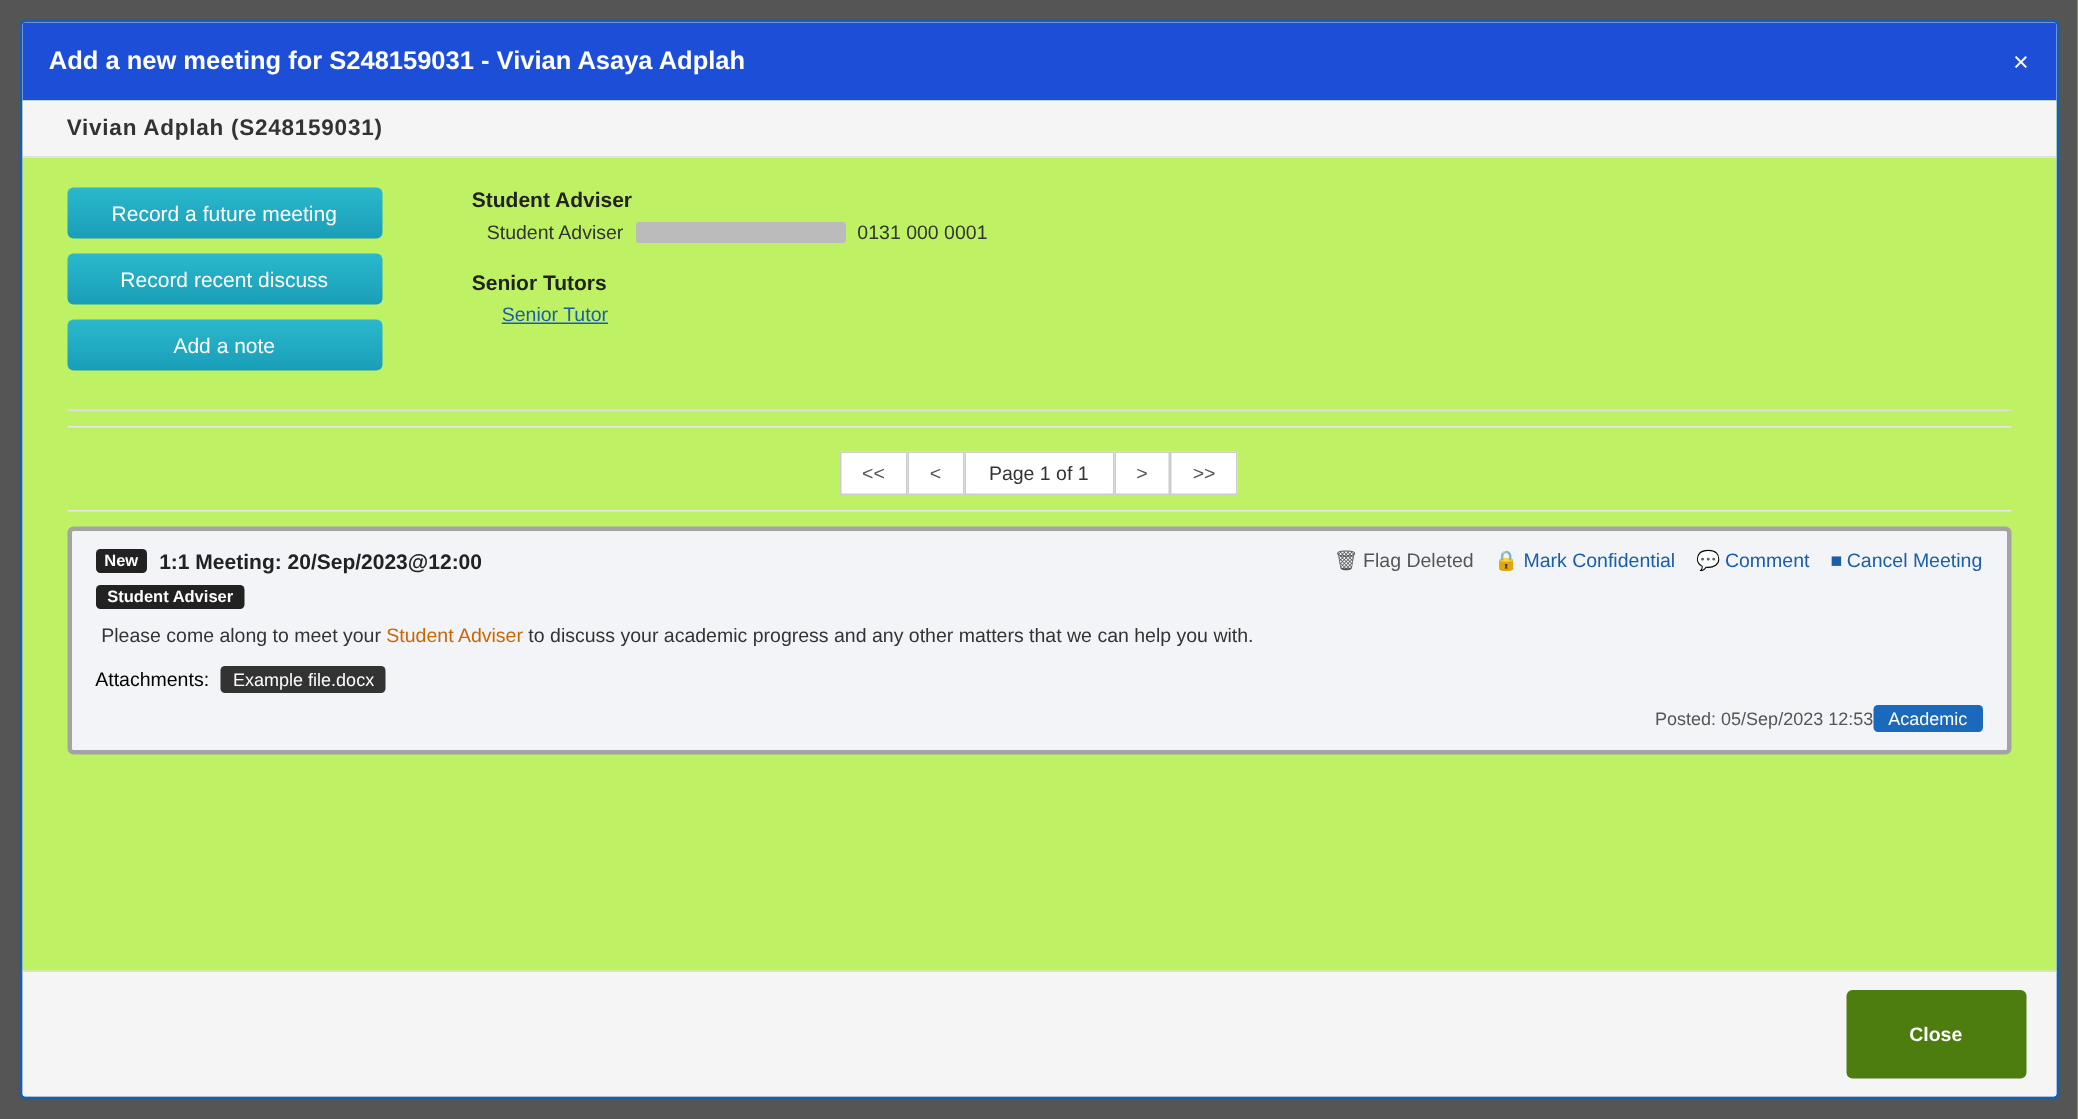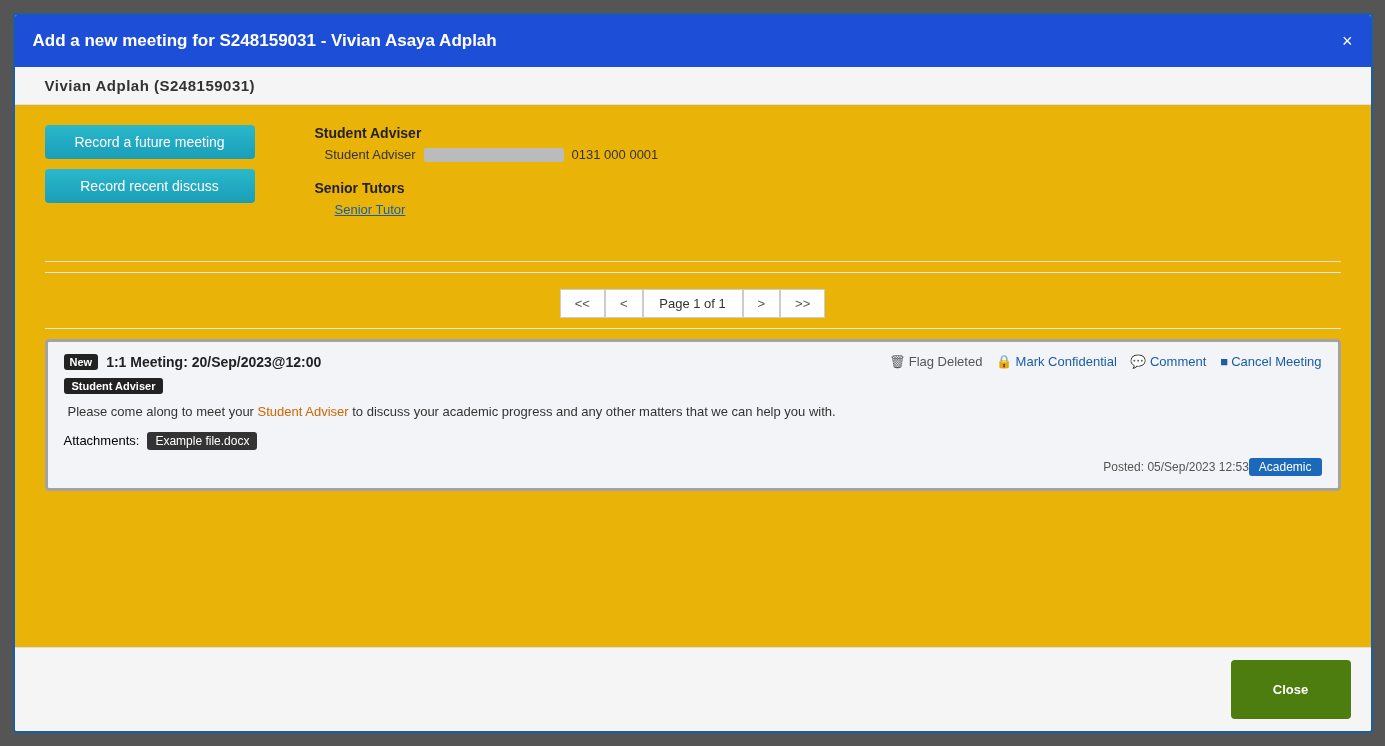--- a/index.html
+++ b/index.html
@@ -47,21 +47,21 @@
       color: white;
       font-size: 18px;
       cursor: pointer;
       background: none;
       border: none;
       line-height: 1;
     }
     .modal-body {
       flex: 1;
       overflow-y: scroll;
-      background: #eab308;
+      background: #bef264;
       padding: 0;
       position: relative;
     }
     .modal-body::-webkit-scrollbar {
       width: 14px;
     }
     .modal-body::-webkit-scrollbar-track {
       background: #f0f0f0;
     }
     .modal-body::-webkit-scrollbar-thumb {
@@ -296,20 +296,21 @@
 
       <div class="student-name-bar">
         <span>Vivian Adplah (S248159031)</span>
       </div>
 
       <div class="content-section">
 
         <div class="left-buttons">
           <button class="btn-teal">Record a future meeting</button>
           <button class="btn-teal">Record recent discuss</button>
+          <button class="btn-teal">Add a note</button>
         </div>
 
         <div class="right-info">
 
           <div class="info-section">
             <h3>Student Adviser</h3>
             <div class="info-row">
               <span>Student Adviser</span>
               <span class="blurred">&nbsp;&nbsp;&nbsp;&nbsp;&nbsp;&nbsp;&nbsp;&nbsp;&nbsp;&nbsp;&nbsp;&nbsp;&nbsp;&nbsp;&nbsp;&nbsp;&nbsp;&nbsp;</span>
               <span class="phone-number">0131 000 0001</span>

